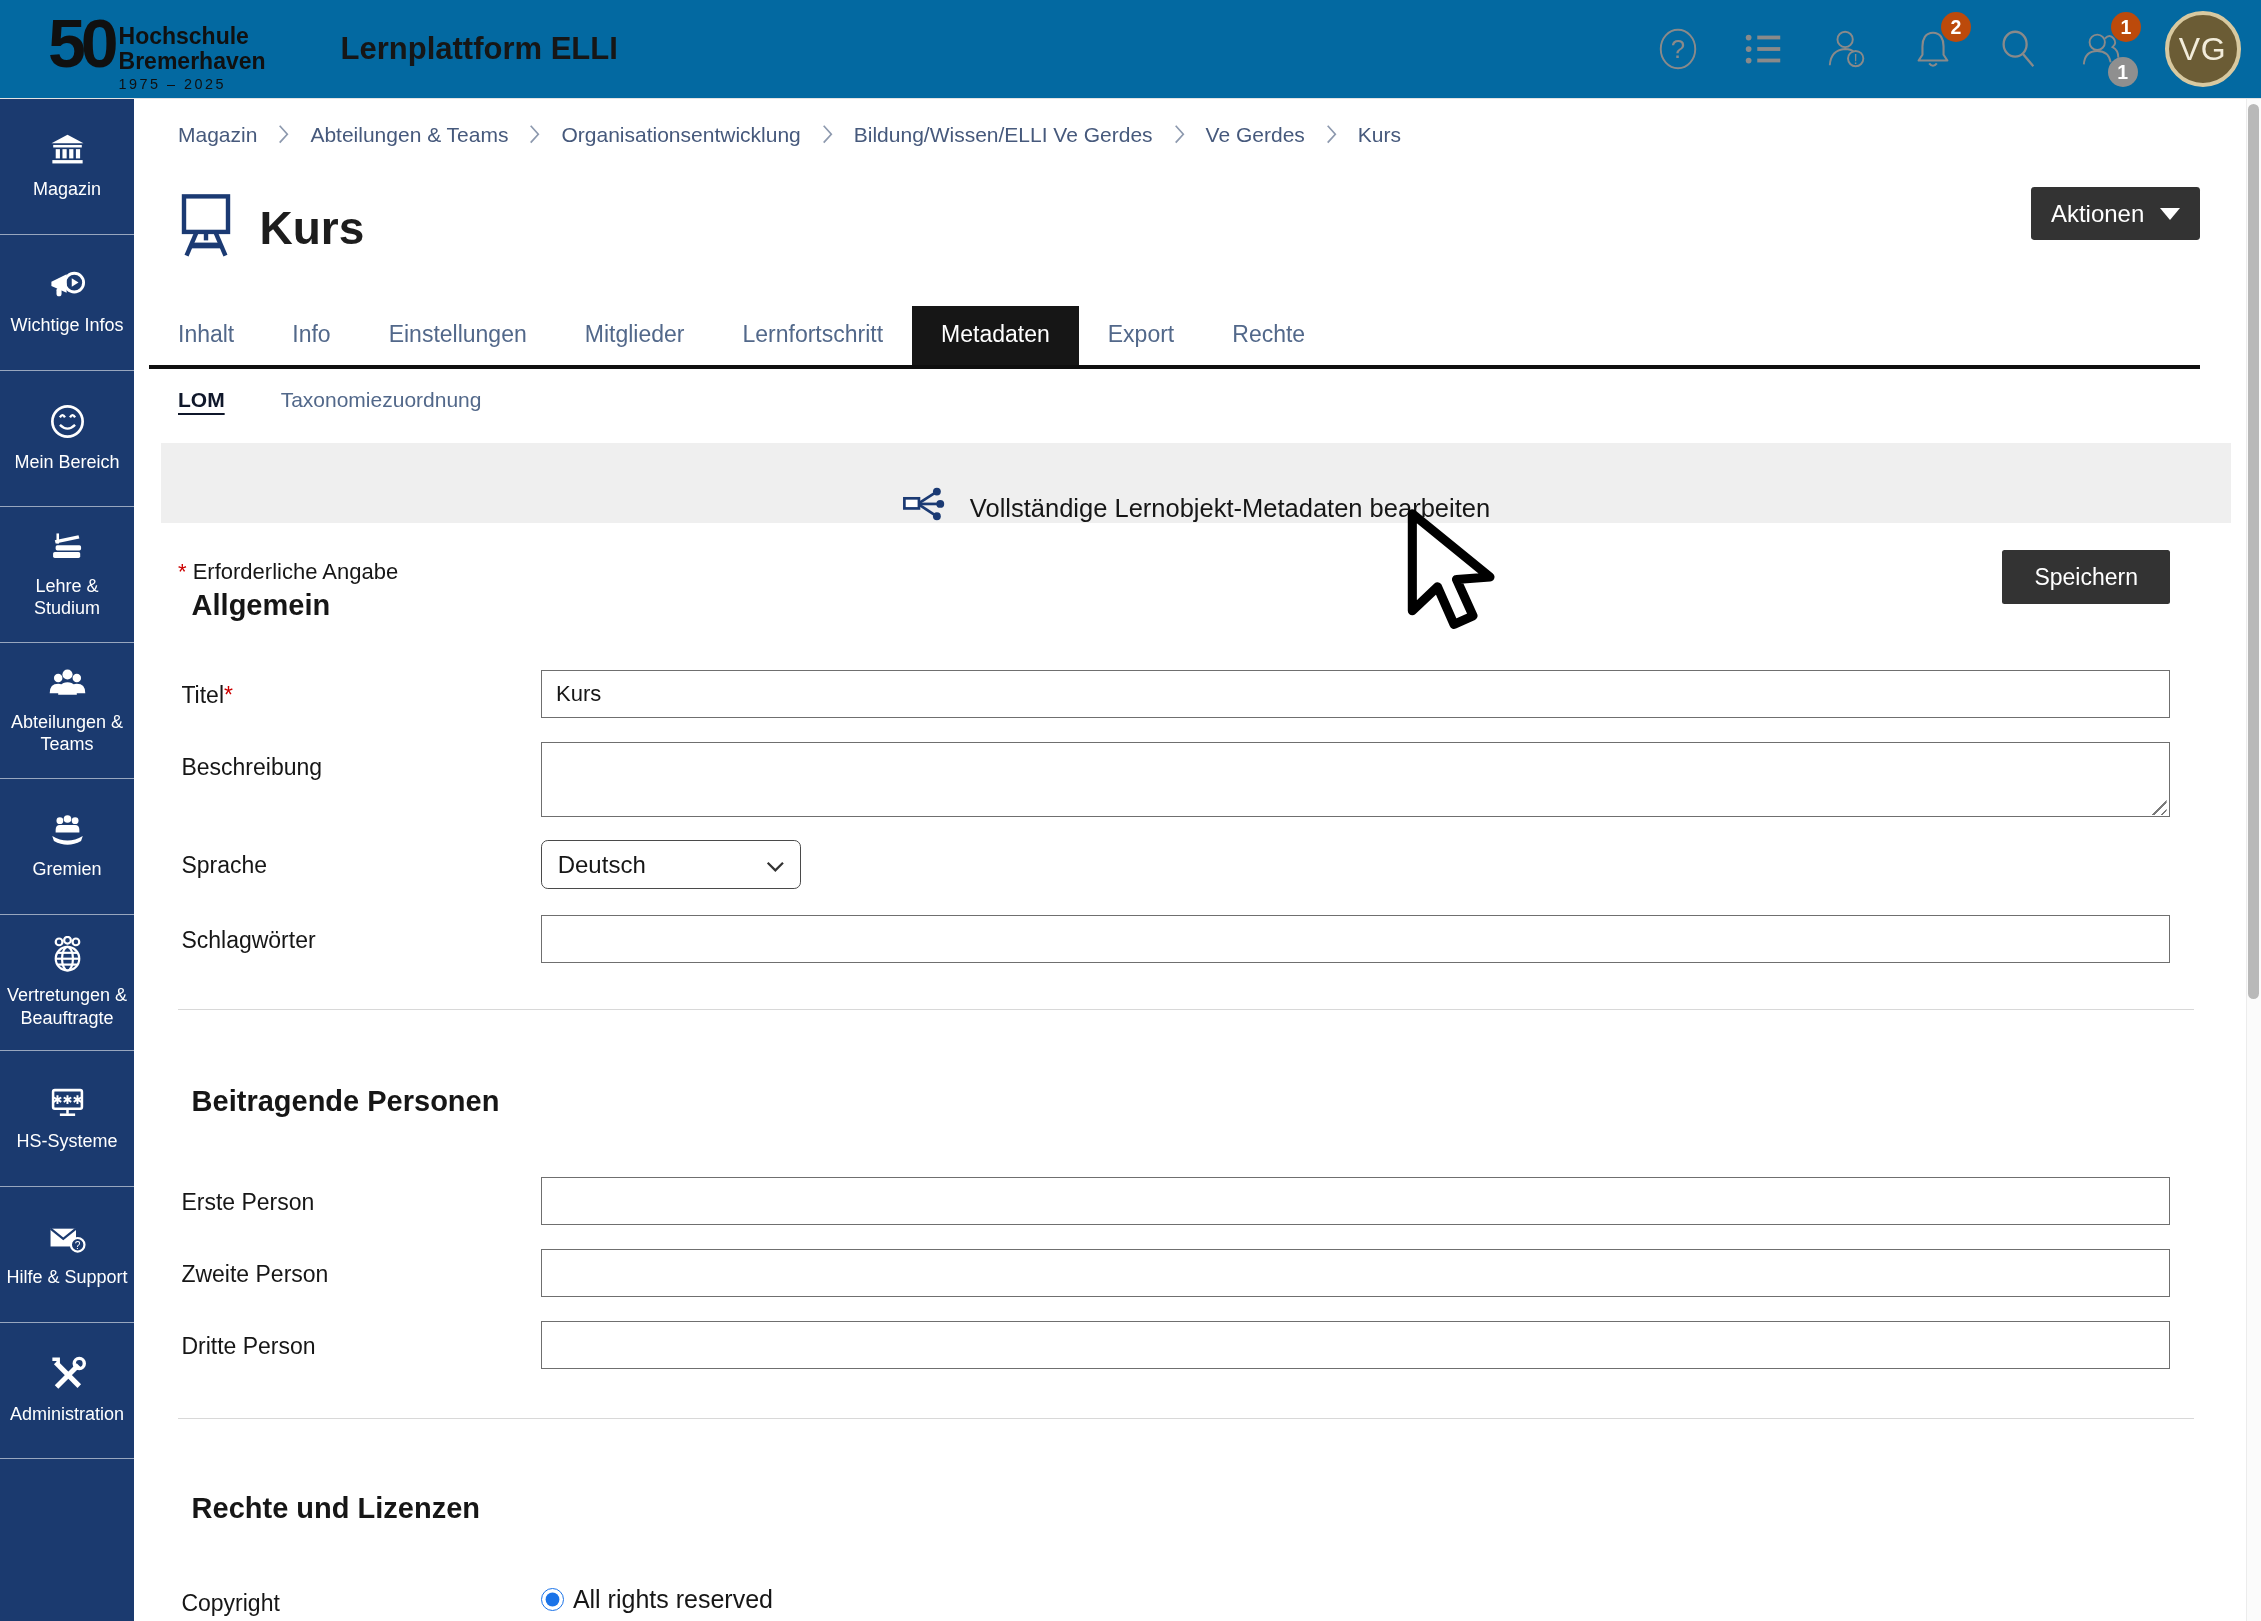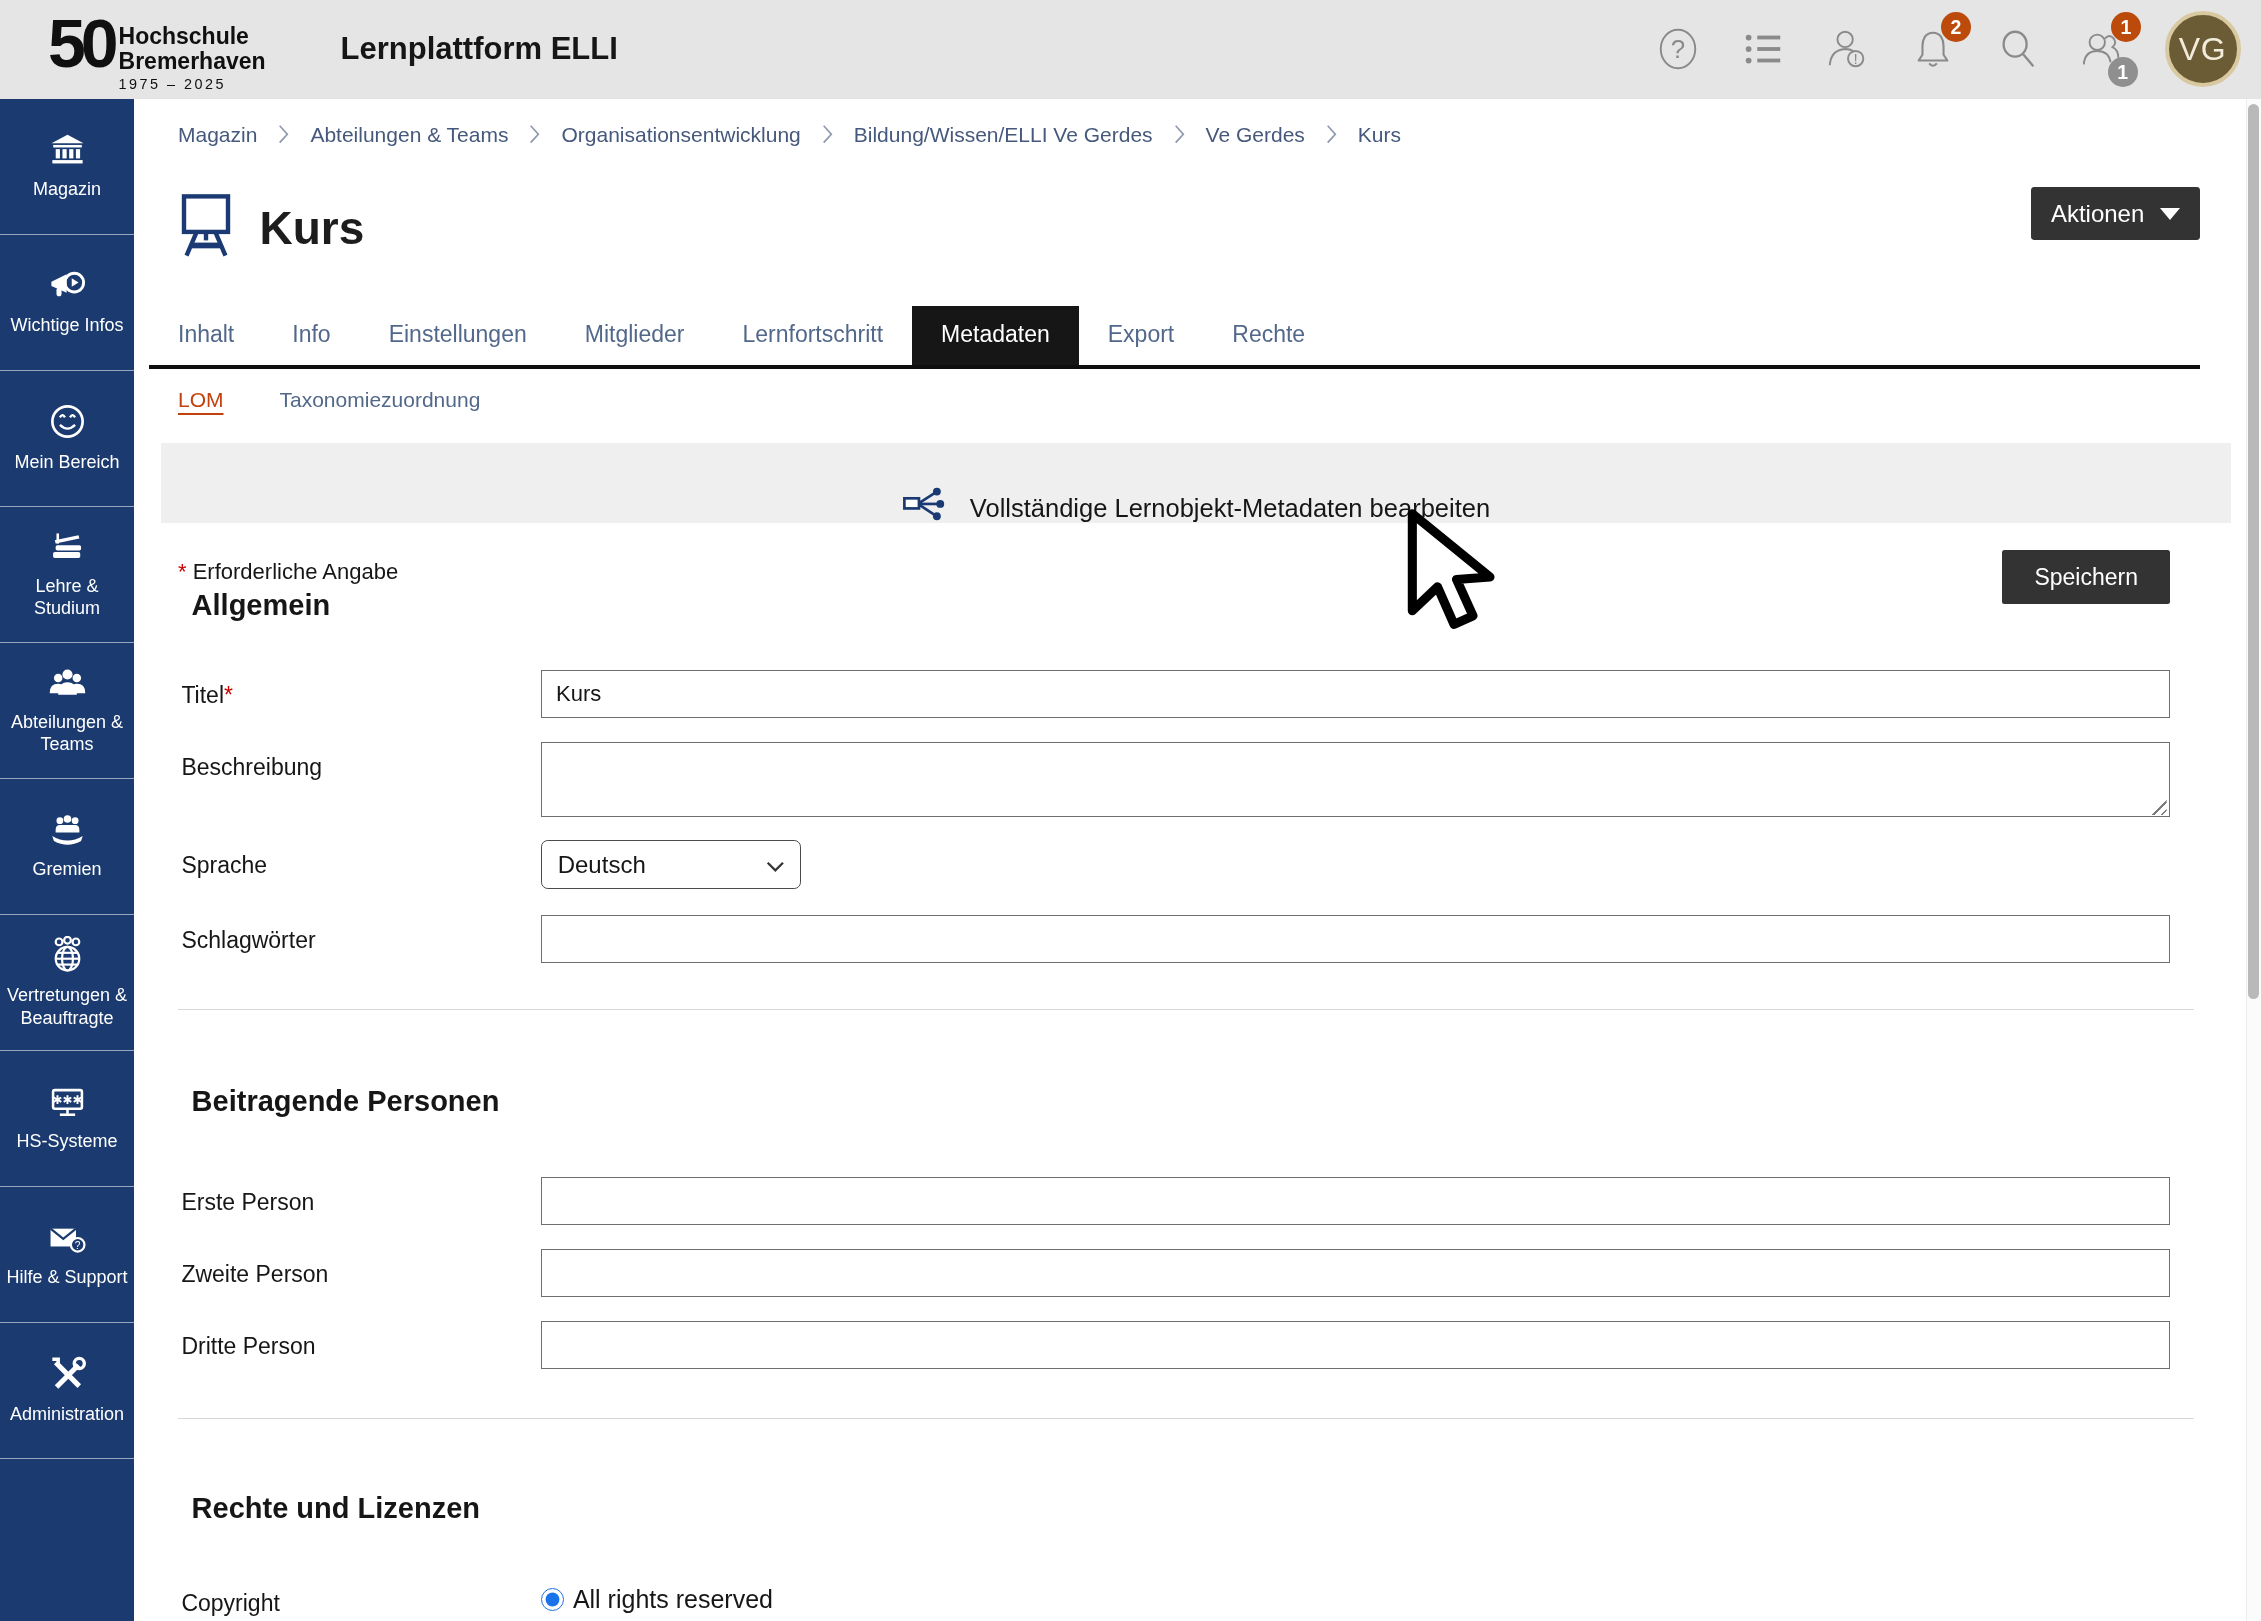--- a/index.html
+++ b/index.html
@@ -1,21 +1,21 @@
 <!DOCTYPE html>
 <html style="font-size:13.6px"><head>
 <meta charset="utf-8">
 <style>
   html,body{margin:0;padding:0;}
   body{
     width:2261px;height:1621px;overflow:hidden;position:relative;
     background:#ffffff;font-family:"Liberation Sans",sans-serif;color:#161616;
   }
   
-  .topbar{position:absolute;top:0;left:0;width:2261px;height:99px;background:#e5e5e5;
+  .topbar{position:absolute;top:0;left:0;width:2261px;height:99px;background:#0369a1;
     border-bottom:1.7px solid #e3e3e3;display:flex;align-items:center;z-index:6;box-sizing:border-box;}
   .logo{display:flex;align-items:flex-start;margin-left:48px;cursor:pointer;color:#101010;}
   .logo-50{font-size:68px;font-weight:800;letter-spacing:-5.1px;line-height:.95;margin-top:5.1px;}
   .logo-text{display:flex;flex-direction:column;font-weight:700;font-size:23px;line-height:1.07;margin-left:5.1px;margin-top:18.7px;}
   .logo-years{font-weight:400;font-size:14.4px;letter-spacing:2.5px;margin-top:3.4px;}
   .app-title{margin-left:75px;font-size:31px;font-weight:700;color:#161616;}
   .topbar-icons{margin-left:auto;display:flex;align-items:center;gap:39px;margin-right:20.4px;}
   .icon-btn{position:relative;width:46px;height:46px;background:none;border:0;padding:0;cursor:pointer;flex:none;}
   .icon-btn svg{display:block;width:46px;height:46px;}
   .badge{position:absolute;min-width:30px;height:30px;border-radius:15.3px;color:#fff;font-size:19.5px;font-weight:700;
@@ -39,21 +39,21 @@
   .obj-icon{flex:none;}
   .page-title{font-size:46px;font-weight:700;color:#1d1d1d;margin:0 0 0 25.5px;}
   .actions-btn{position:absolute;right:0;top:6.8px;background:#333333;color:#fff;font-size:24px;
     padding:12.7px 20.4px;border:0;border-radius:3.4px;display:flex;align-items:center;gap:15.3px;cursor:pointer;}
   .caret-down{width:0;height:0;border-left:10.2px solid transparent;border-right:10.2px solid transparent;border-top:12px solid #fff;}
   .tabs{display:flex;align-items:flex-end;margin-top:31px;margin-left:-29px;border-bottom:4.2px solid #0f0f0f;}
   .tab{font-size:23px;color:#52688a;padding:15.3px 29px 17px;cursor:pointer;white-space:nowrap;}
   .tab.active{background:#161616;color:#fff;font-weight:400;}
   .subtabs{display:flex;gap:56px;margin-top:18.7px;font-size:21px;}
   .subtab{color:#52688a;cursor:pointer;}
-  .subtab.active{color:#c2410c;text-decoration:underline;text-underline-offset:6px;}
+  .subtab.active{color:#0f172a;text-decoration:underline;text-underline-offset:6px;font-weight:bold;}
   .banner{margin:31px -31px 0 -17px;height:80px;background:#efefef;display:flex;align-items:flex-end;justify-content:center;
     gap:24px;font-size:25.5px;color:#161616;cursor:pointer;}
   .banner svg{display:block;}
   .save-row{display:flex;justify-content:space-between;align-items:flex-start;margin-top:27px;gap:48px;}
   .required-note{font-size:22px;color:#161616;margin-top:8.5px;}
   .req{color:#cc0000;}
   .save-btn{background:#333333;color:#fff;font-size:23px;padding:13.6px 32px;border:0;border-radius:2.5px;margin-right:30px;cursor:pointer;}
   .section-h{font-size:29px;font-weight:700;color:#161616;margin:5.1px 0 0 13.6px;}
   .form-row{display:flex;align-items:flex-start;}
   .f-label{width:360px;flex:none;font-size:23px;color:#161616;padding-top:12px;margin-left:3.4px;}

